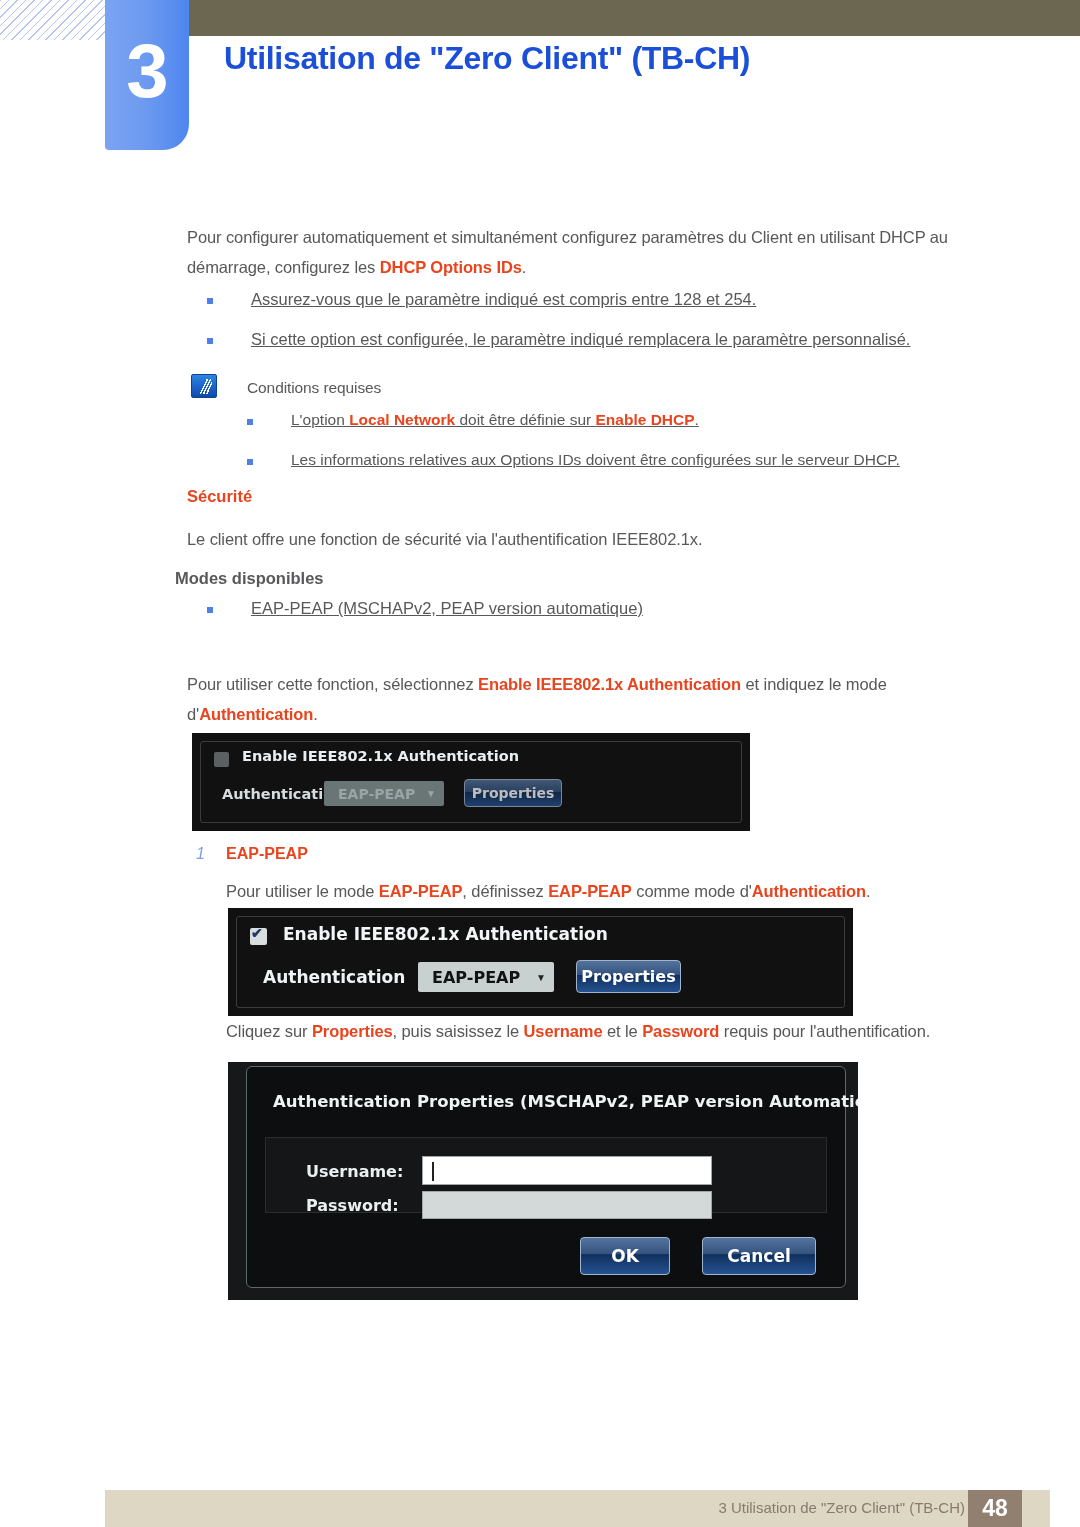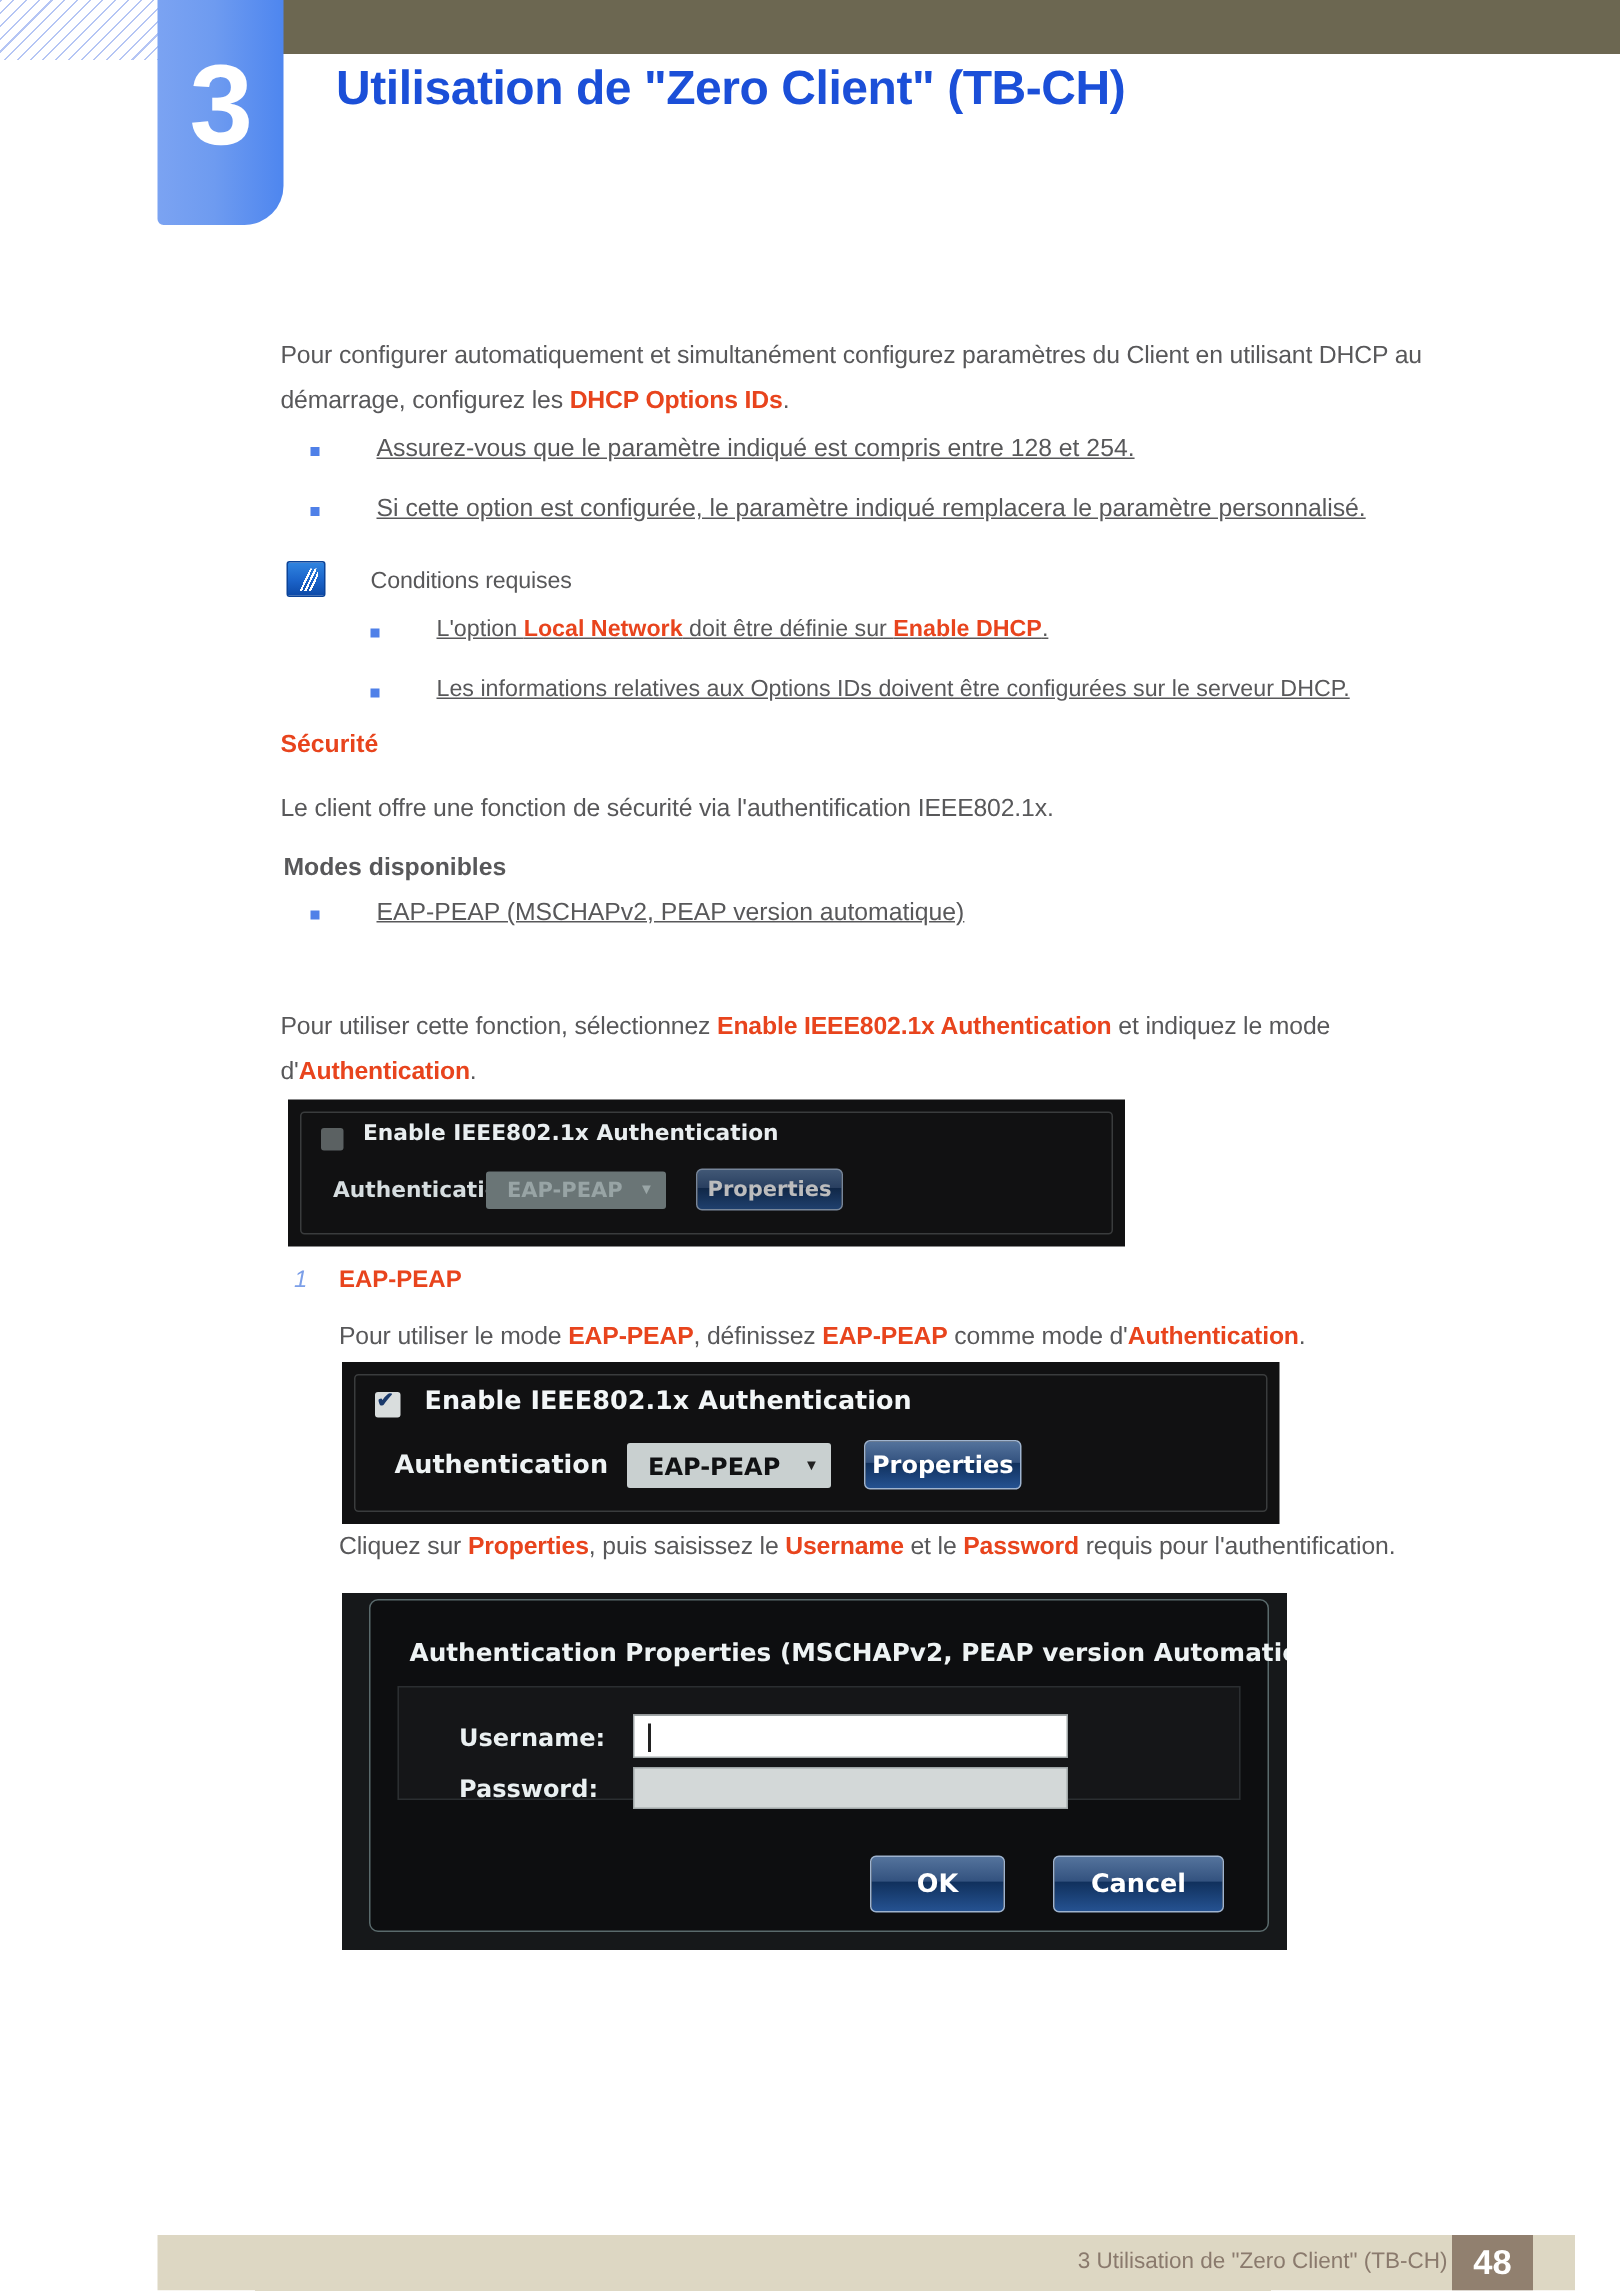--- a/index.html
+++ b/index.html
@@ -177,21 +177,21 @@
   <div class="bullet-row">
     <span class="btxt" style="font-size:15.5px;"><span>L'option </span><span class="hl">Local Network</span><span> doit être définie sur </span><span class="hl">Enable DHCP</span><span>.</span></span>
   </div>
   <div class="bullet-row">
     <span class="btxt" style="font-size:15.5px;">Les informations relatives aux Options IDs doivent être configurées sur le serveur DHCP.</span>
   </div>
 </div>
 
 <div class="sec-head orange" style="left:187px; top:487px;">Sécurité</div>
 <div class="para" style="left:187px; top:524px; width:830px;">Le client offre une fonction de sécurité via l'authentification IEEE802.1x.</div>
-<div class="sec-head" style="left:189px; top:569px;">Modes disponibles</div>
+<div class="sec-head" style="left:175px; top:569px;">Modes disponibles</div>
 
 <div class="blist" style="left:205px; top:596px; width:800px;">
   <div class="bullet-row">
     <span class="btxt">EAP-PEAP (MSCHAPv2, PEAP version automatique)</span>
   </div>
 </div>
 
 <div class="para" style="left:187px; top:669px; width:830px;">
   <span>Pour utiliser cette fonction, sélectionnez </span><span class="hl">Enable IEEE802.1x Authentication</span><span> et indiquez le mode</span>
   <span>d'</span><span class="hl">Authentication</span><span>.</span>
@@ -235,21 +235,21 @@
 
   <div class="ghost" style="left:62px; top:12px; font-size:15px;">Authentication</div>
   <div style="position:absolute; left:222px; top:6px; width:112px; height:26px; background:#232629;"></div>
   <div class="ghost" style="left:232px; top:10px; font-size:15px; color:#3a3f44;">EAP-PEAP</div>
   <div style="position:absolute; left:350px; top:4px; width:98px; height:28px; background:#1e2226; border:1px solid #2a3036; border-radius:3px;"></div>
   <div class="ghost" style="left:358px; top:9px; font-size:15px; color:#3d434a;">Properties</div>
 
   <div class="dlg" style="left:18px; top:4px; width:600px; height:222px;">
     <div class="dlg-title" style="left:26px; top:25px; font-size:16.5px;">Authentication Properties (MSCHAPv2, PEAP version Automatic)</div>
 
-    <div class="dlg-body" style="left:18px; top:57px; width:562px; height:76px;padding-left:37px;">
+    <div class="dlg-body" style="left:18px; top:70px; width:562px; height:76px;padding-left:37px;">
       <div class="fld-label" style="left:40px; top:24px; font-size:16px;">Username:</div>
       <div class="fld white" style="left:156px; top:18px; width:290px; height:29px;">
         <div class="caret" style="left:9px; top:5px; height:19px;"></div>
       </div>
       <div class="fld-label" style="left:40px; top:58px; font-size:16px;">Password:</div>
       <div class="fld grey" style="left:156px; top:53px; width:290px; height:28px;"></div>
     </div>
 
     <div class="btn3d" style="left:333px; top:170px; width:90px; height:38px; font-size:17px;">OK</div>
     <div class="btn3d" style="left:455px; top:170px; width:114px; height:38px; font-size:17px;">Cancel</div>

